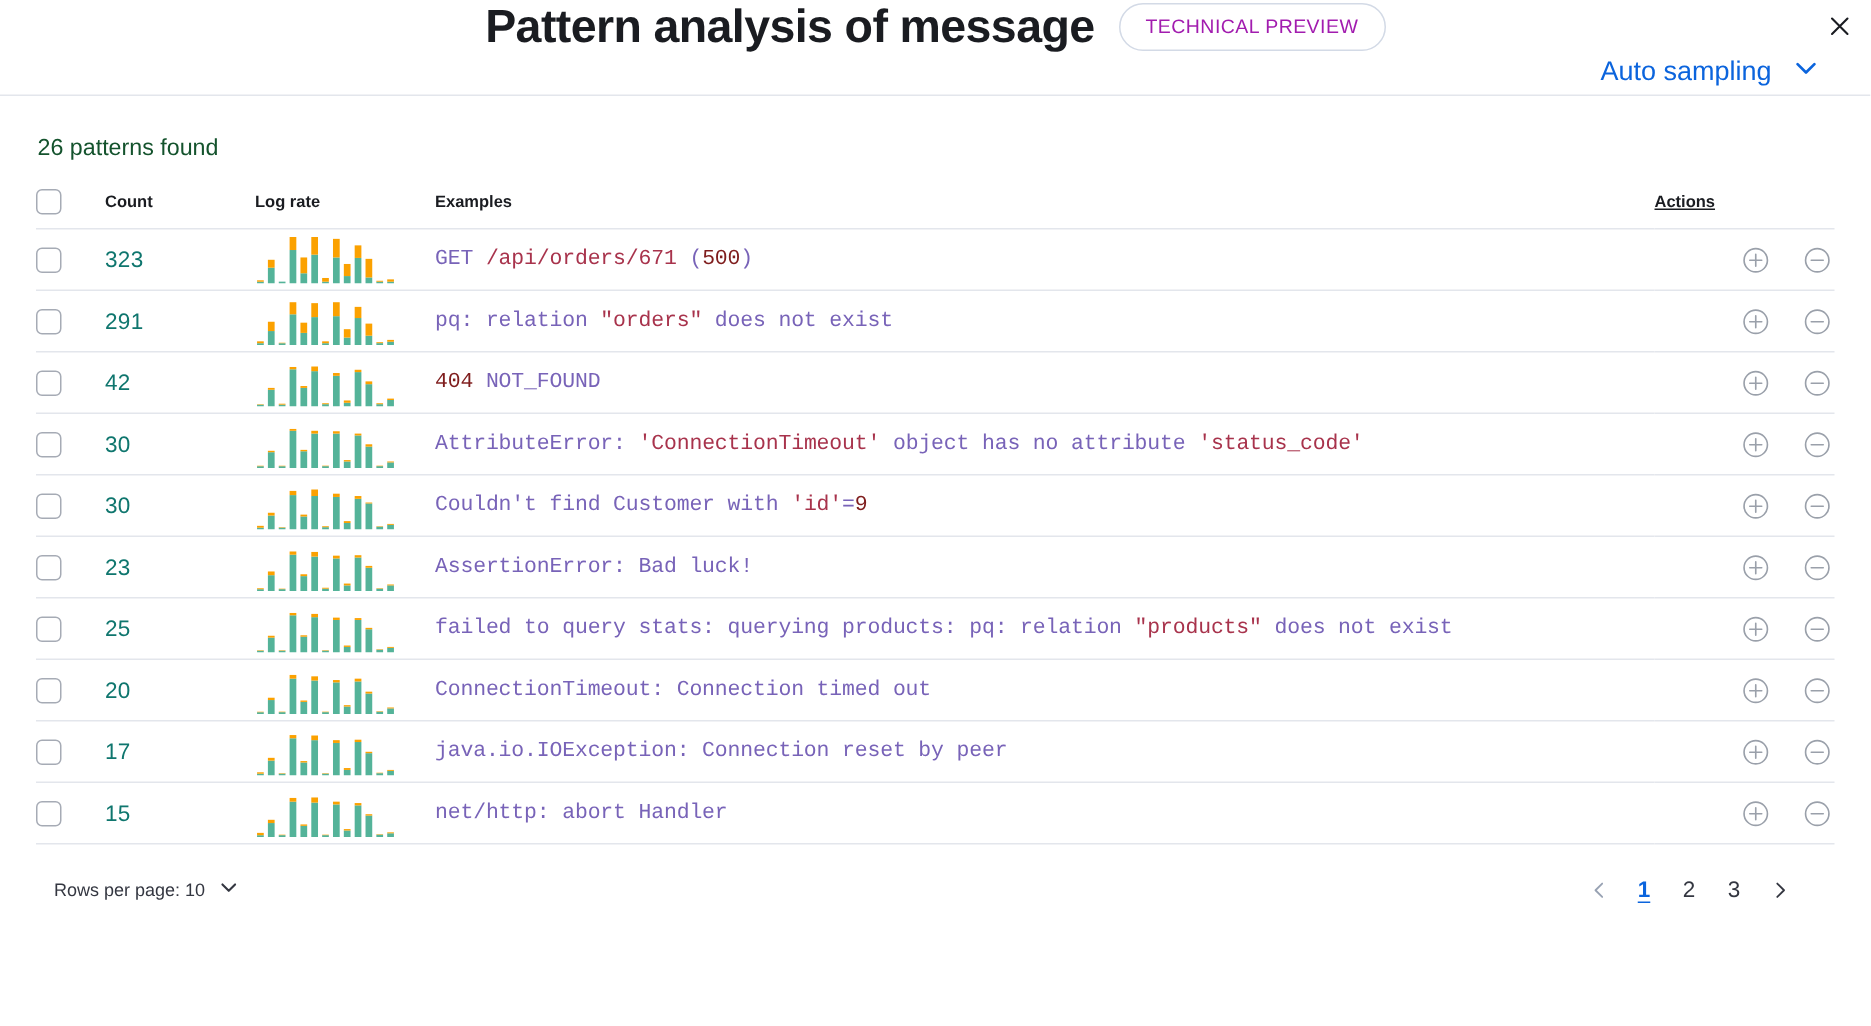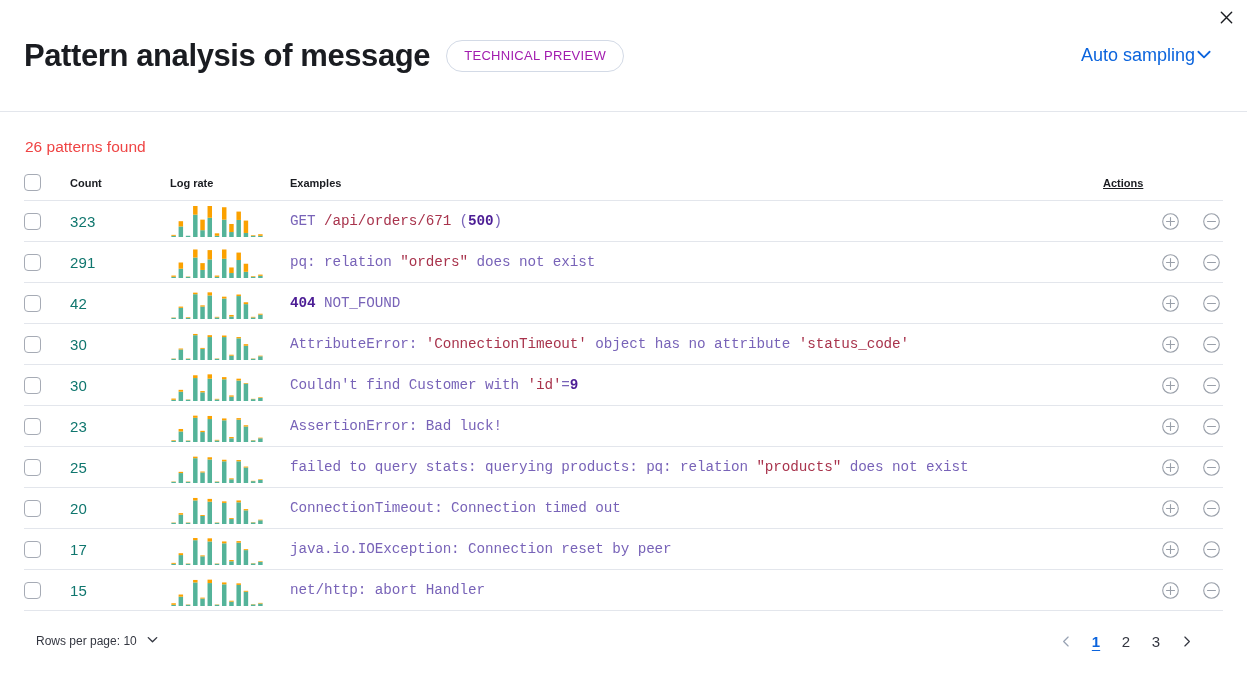--- a/index.html
+++ b/index.html
@@ -7,25 +7,26 @@
     width: 1247px; height: 684px;
     background: #ffffff;
     font-family: "Liberation Sans", sans-serif;
     color: #343741;
     overflow: hidden;
   }
 
   
   .header {
     position: relative;
-    height: 112px;
+    height: 64px;
     border-bottom: 1px solid #e3e6ec;
     display: flex;
     align-items: center;
     padding: 0 24px;
+    flex-direction: column;
   }
   .title-wrap { display: flex; align-items: center; gap: 16px; }
   .page-title {
     font-size: 31px;
     font-weight: 700;
     letter-spacing: -0.4px;
     color: #1a1c21;
     white-space: nowrap;
   }
   .badge {
@@ -36,21 +37,21 @@
     font-weight: 400;
     letter-spacing: 0.3px;
     color: #a21caf;
     white-space: nowrap;
     background: #fff;
   }
   .header-right {
     margin-left: auto;
     display: flex;
     align-items: center;
-    gap: 0;
+    gap: 14px;
     padding-right: 10px;
   }
   .sampling-link {
     color: #0b64dd;
     font-size: 18px;
     white-space: nowrap;
     cursor: pointer;
   }
   .chev-down { display: inline-block; color: #0b64dd; }
   .close-btn {
@@ -59,21 +60,21 @@
     width: 26px; height: 26px;
     display: flex; align-items: center; justify-content: center;
     cursor: pointer;
     color: #1a1c21;
   }
 
   
   .body { padding: 0 24px; }
   .patterns-found {
     font-size: 15.5px;
-    color: #ef4444;
+    color: #14532d;
     padding: 26px 0 18px 1px;
   }
 
   
   table.patterns { width: 100%; border-collapse: collapse; table-layout: fixed; }
   table.patterns th {
     text-align: left;
     font-size: 11px;
     font-weight: 700;
     color: #1a1c21;
@@ -111,21 +112,21 @@
 
   .ex-cell {
     font-family: "Liberation Mono", monospace;
     font-size: 14.3px;
     letter-spacing: -0.1px;
     white-space: nowrap;
     overflow: hidden;
   }
   .tok-p { color: #7863b8; }   
   .tok-s { color: #a8334c; }   
-  .tok-n { color: #4c1d95; font-weight: bold; }   
+  .tok-n { color: #7f1d1d; }   
 
   .act-cell { text-align: right; padding-right: 6px; white-space: nowrap; }
   .icon-btn {
     display: inline-flex;
     align-items: center; justify-content: center;
     width: 24px; height: 24px;
     margin-left: 12px;
     color: #9aa0aa;
     cursor: pointer;
     vertical-align: middle;

